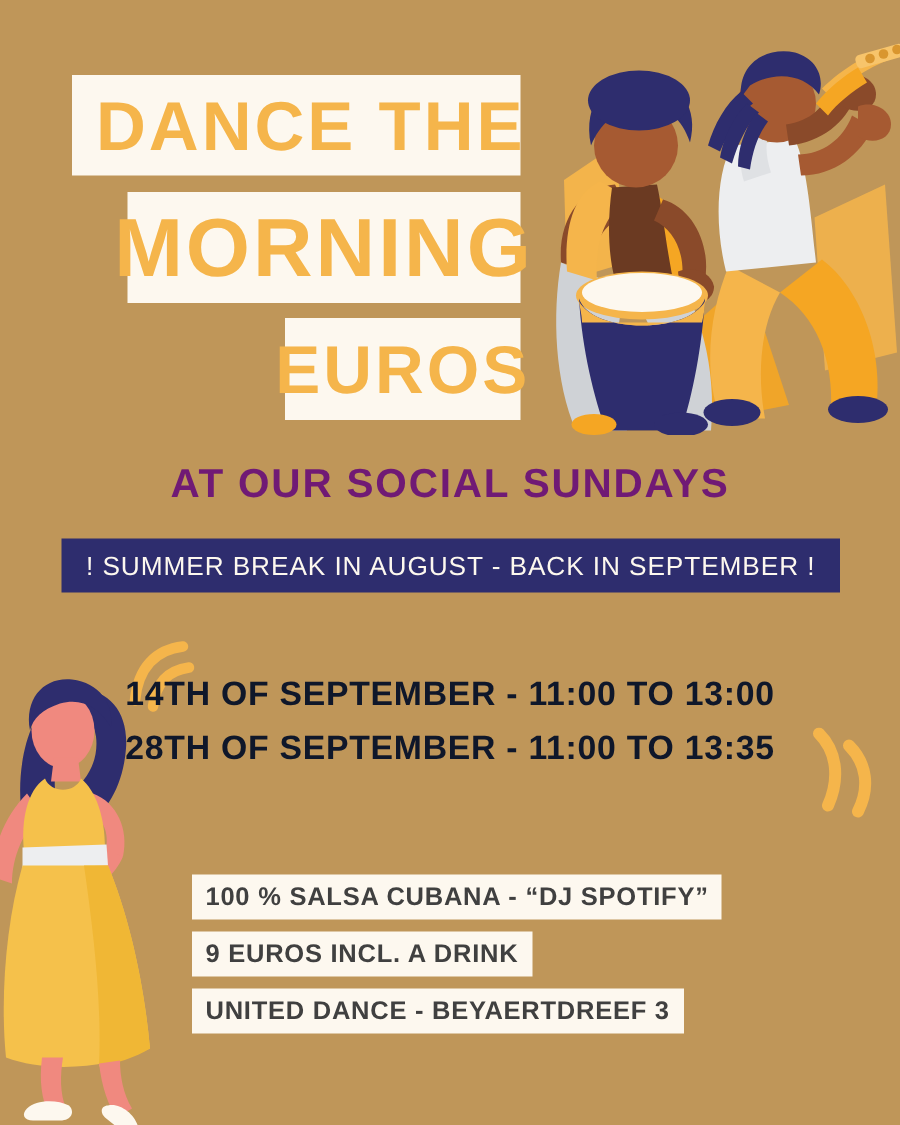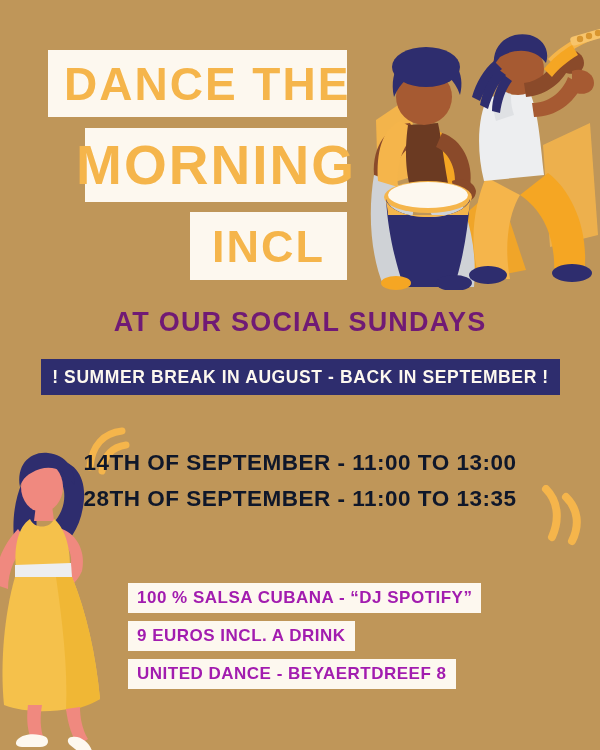--- a/index.html
+++ b/index.html
@@ -59,21 +59,21 @@
   .banner{
     position:absolute;left:41px;top:359px;
     width:519px;height:36px;
     background:#2e2d6e;
     display:flex;align-items:center;justify-content:center;
     box-sizing:border-box;
   }
   .banner span{
     color:#fdf8ef;
     font-size:17.5px;
-    font-weight:700;
+    font-weight:400;
     letter-spacing:0.6px;
     white-space:nowrap;
   }
 
   
   .dates{position:absolute;left:0;top:452px;width:600px;}
   .date-line{
     text-align:center;
     color:#0f172a;
     font-size:22.5px;
@@ -88,21 +88,21 @@
   .info{position:absolute;left:128px;top:583px;}
   .ibox{
     background:#fdf8ef;
     display:inline-flex;align-items:center;
     height:30px;
     padding:0 9px;
     margin-bottom:8px;
     box-sizing:border-box;
   }
   .ibox span{
-    color:#a21caf;
+    color:#404040;
     font-size:17px;
     font-weight:700;
     letter-spacing:0.5px;
     white-space:nowrap;
   }
   .ibox-row{display:block;}
 </style>
 </head>
 <body>
 
@@ -217,21 +217,21 @@
   </div>
 
   <div class="title-block">
     <div class="tbox" id="tbox1">
       <span>DANCE THE</span>
     </div>
     <div class="tbox" id="tbox2">
       <span>MORNING</span>
     </div>
     <div class="tbox" id="tbox3">
-      <span>INCL</span>
+      <span>EUROS</span>
     </div>
   </div>
 
   <div class="subtitle">AT OUR SOCIAL SUNDAYS</div>
 
   <div class="banner">
     <span>! SUMMER BREAK IN AUGUST - BACK IN SEPTEMBER !</span>
   </div>
 
   <div class="dates">
@@ -245,18 +245,18 @@
         <span>100 % SALSA CUBANA - “DJ SPOTIFY”</span>
       </div>
     </div>
     <div class="ibox-row">
       <div class="ibox">
         <span>9 EUROS INCL. A DRINK</span>
       </div>
     </div>
     <div class="ibox-row">
       <div class="ibox">
-        <span>UNITED DANCE - BEYAERTDREEF 8</span>
+        <span>UNITED DANCE - BEYAERTDREEF 3</span>
       </div>
     </div>
   </div>
 
 </div>
 
 </body></html>

